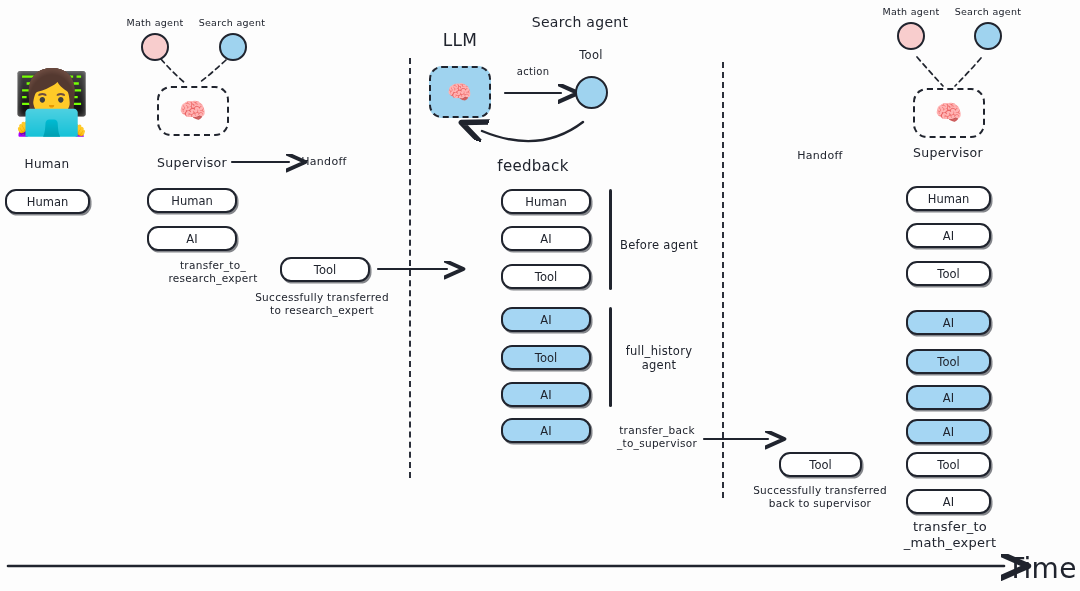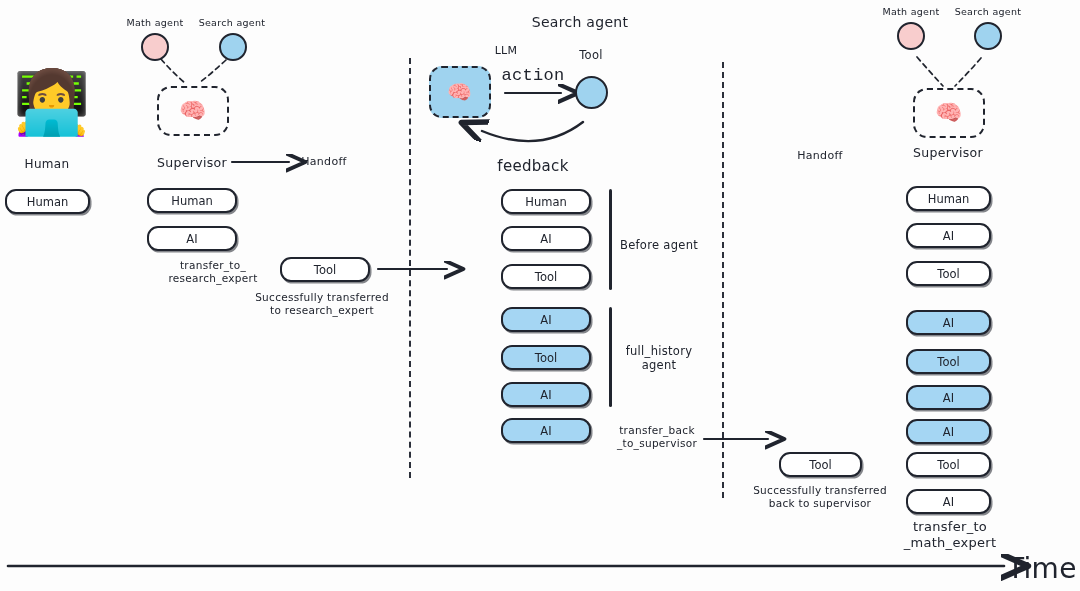--- a/index.html
+++ b/index.html
@@ -173,29 +173,29 @@
 
   <div class="msg" style="left:280px; top:257px; width:90px; height:25px;">Tool</div>
   <div class="lbl c hand" style="left:322px; top:291px; font-size:10.5px;">Successfully transferred
 to research_expert</div>
 
   <div class="vdash" style="left:409px; top:58px; height:420px;"></div>
   <div class="vdash" style="left:722px; top:62px; height:436px;"></div>
 
   <div class="lbl c hand" style="left:580px; top:14px; font-size:14px;">Search agent</div>
 
-  <div class="lbl c hand" style="left:460px; top:44px; font-size:11px;margin-left:46px;">LLM</div>
+  <div class="lbl c hand" style="left:460px; top:30px; font-size:17px;">LLM</div>
   <div class="llmbox" style="left:429px; top:66px; width:62px; height:52px;">
     <span>🧠</span>
   </div>
 
   <div class="lbl c hand" style="left:591px; top:48px; font-size:11.5px;">Tool</div>
   <div class="agent-dot tool" style="left:575px; top:76px; width:33px; height:33px;"></div>
 
-  <div class="lbl c hand" style="left:533px; top:66px; font-size:17px;font-family:Liberation Mono, monospace;">action</div>
+  <div class="lbl c hand" style="left:533px; top:66px; font-size:10px;">action</div>
   <div class="lbl c hand" style="left:533px; top:157px; font-size:15px;">feedback</div>
 
   <div class="msg" style="left:501px; top:189px; width:90px; height:25px;">Human</div>
   <div class="msg" style="left:501px; top:226px; width:90px; height:25px;">AI</div>
   <div class="msg" style="left:501px; top:264px; width:90px; height:25px;">Tool</div>
   <div class="msg blue" style="left:501px; top:307px; width:90px; height:25px;">AI</div>
   <div class="msg blue" style="left:501px; top:345px; width:90px; height:25px;">Tool</div>
   <div class="msg blue" style="left:501px; top:382px; width:90px; height:25px;">AI</div>
   <div class="msg blue" style="left:501px; top:418px; width:90px; height:25px;">AI</div>
 

